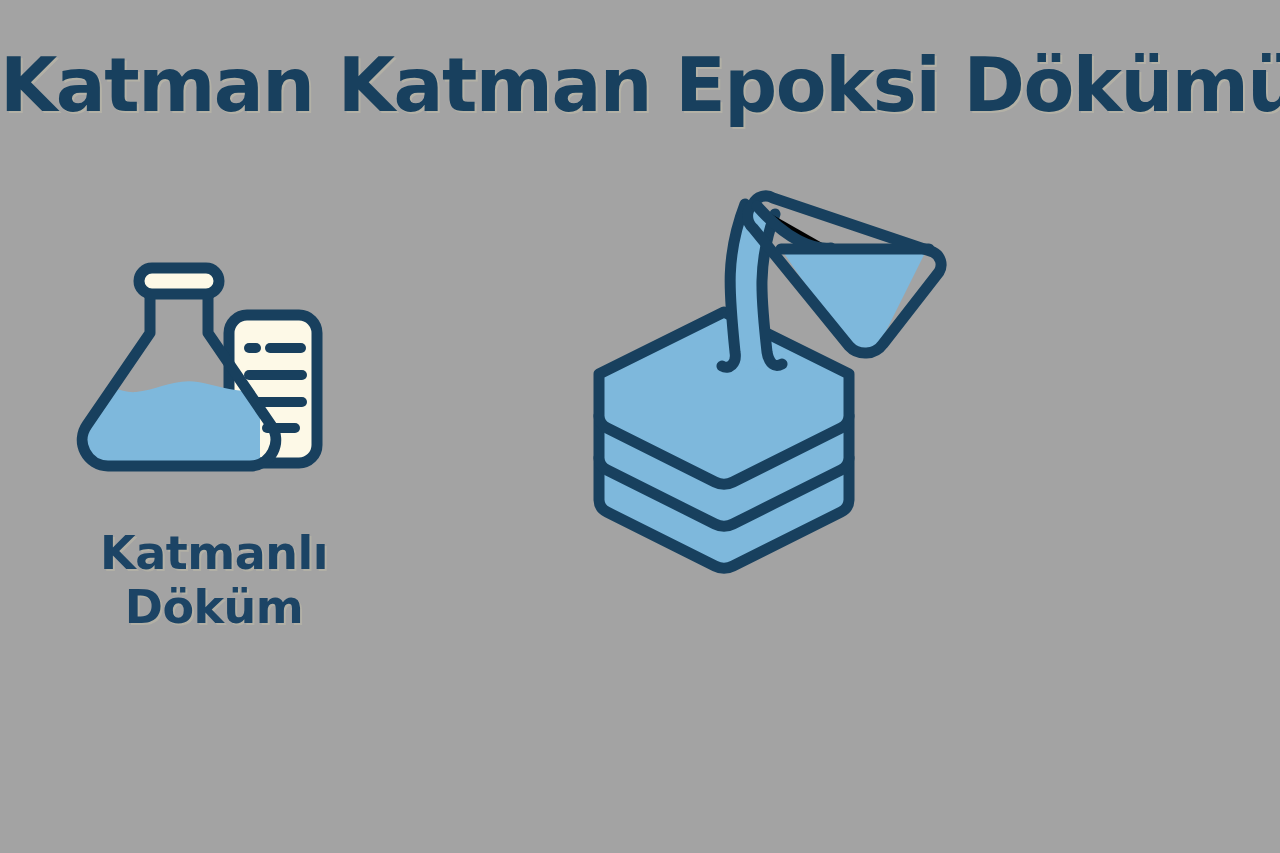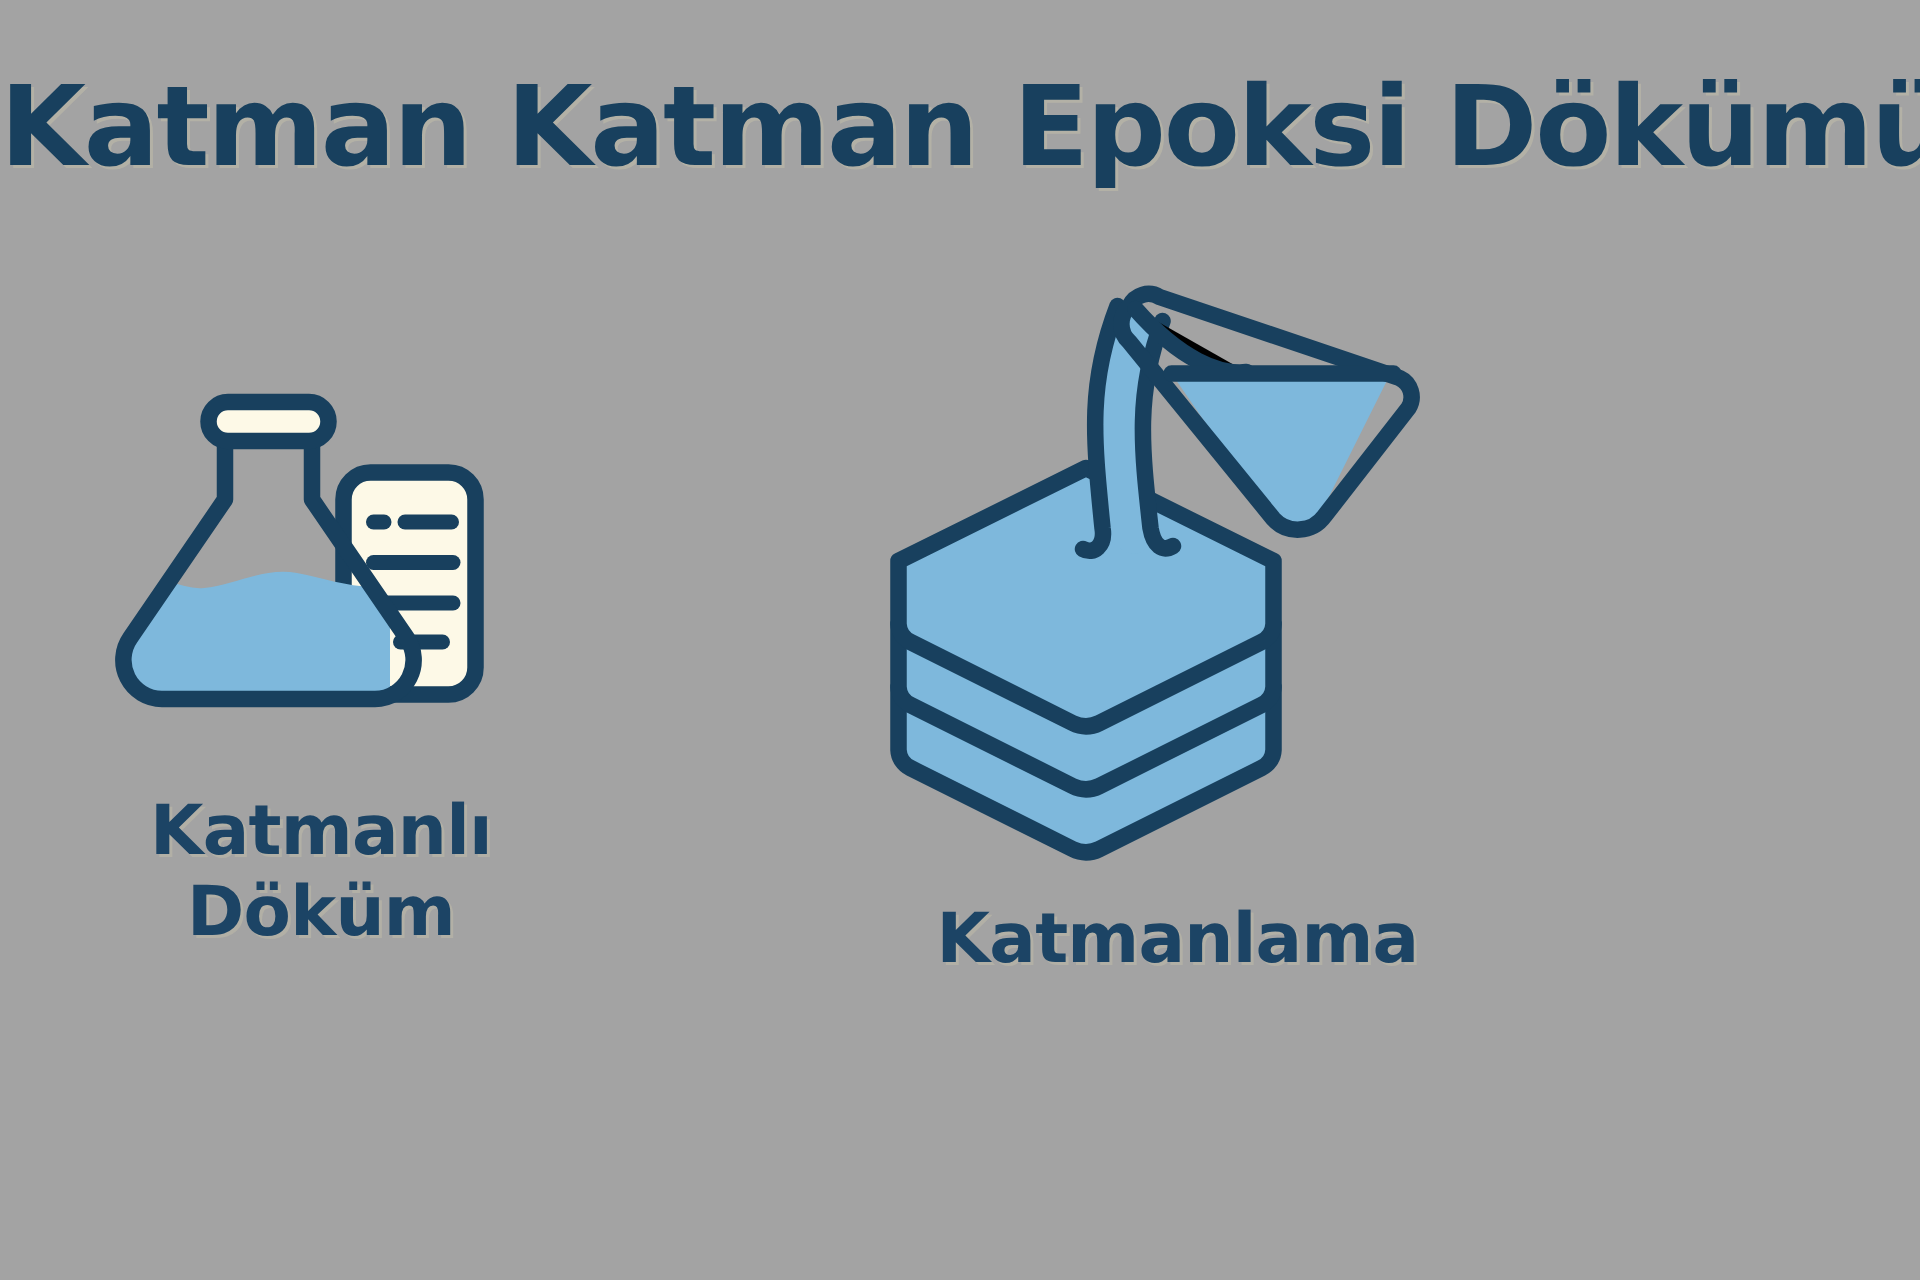--- a/index.html
+++ b/index.html
@@ -177,18 +177,17 @@
                        a22 22 0 0 1 -34 2
                        l-96 -118
                        a16 16 0 0 1 0 -24 z" fill="none"></path>
 
               <path d="M172 16 c 30 34 56 44 74 42"></path>
 
               <line x1="196" y1="59" x2="344" y2="59"></line>
             </g>
         </svg>
       </div>
-      <div class="label">Katmanlama</div>
     </div>
 
 
   </div>
 </div>
 
 </body></html>

